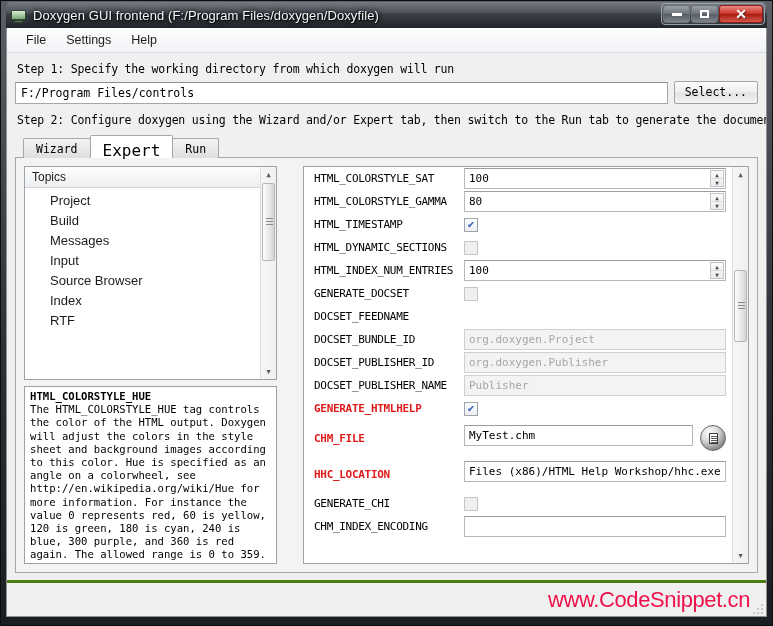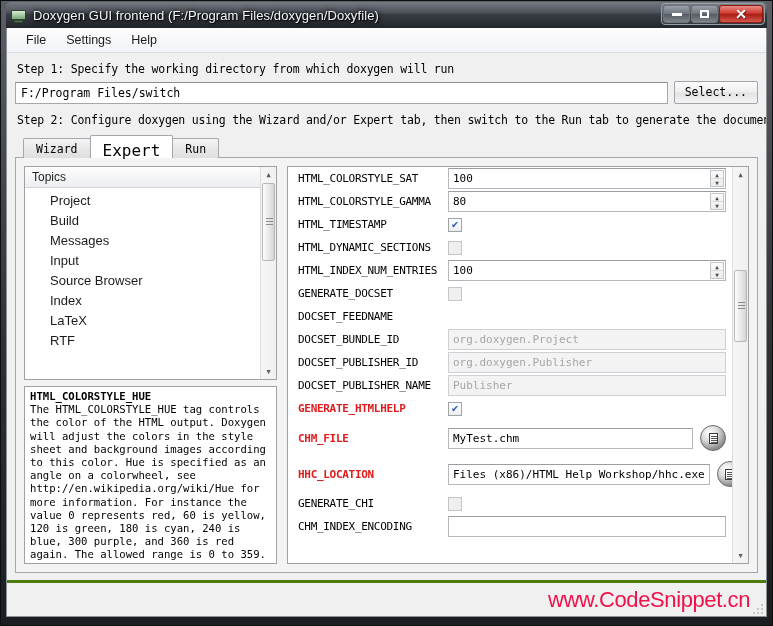--- a/index.html
+++ b/index.html
@@ -180,21 +180,21 @@
   }
 
   
   #tabpage {
     border: 1px solid #a4a8ae;
     background: #f3f3f3;
     height: 416px;
     margin-top: -1px;
     padding: 8px;
     display: flex;
-    gap: 10px;
+    gap: 26px;
     position: relative;
   }
 
   
   #leftcol { width: 253px; display: flex; flex-direction: column; gap: 6px; }
   #topics-box {
     height: 214px;
     background: #fff;
     border: 1px solid #9ea2a8;
     position: relative;
@@ -278,21 +278,21 @@
     min-height: 23px;
   }
   .slabel {
     width: 150px;
     color: #000;
     white-space: nowrap;
     flex: none;
     letter-spacing: -.3px;
   }
   .slabel.red { color: #e01b1b; font-weight: bold; }
-  .sfield { flex: 1; display: flex; align-items: center; }
+  .sfield { flex: 1; display: flex; align-items: flex-start; }
 
   .txtin {
     flex: 1;
     height: 21px;
     line-height: 19px;
     background: #fff;
     border: 1px solid #b4b8bd;
     border-top-color: #9a9ea3;
     font-family: "DejaVu Sans Mono", monospace;
     font-size: 11px;
@@ -411,21 +411,21 @@
       <div class="menu-item">File</div>
       <div class="menu-item">Settings</div>
       <div class="menu-item">Help</div>
     </div>
 
     <div id="body">
 
       <div class="step-label">Step 1: Specify the working directory from which doxygen will run</div>
 
       <div id="wd-row">
-        <div id="wd-input" placeholder="">F:/Program Files/switch</div>
+        <div id="wd-input" placeholder="">F:/Program Files/controls</div>
         <div class="btn" id="select-btn">Select...</div>
       </div>
 
       <div class="step-label">Step 2: Configure doxygen using the Wizard and/or Expert tab, then switch to the Run tab to generate the documentation</div>
 
       <div id="tabs">
         <div class="tab">Wizard</div>
         <div class="tab active">Expert</div>
         <div class="tab">Run</div>
       </div>
@@ -436,21 +436,20 @@
 
           <div id="topics-box">
             <div id="topics-header">Topics</div>
             <div id="topics-list">
                 <div class="topic"><span>Project</span></div>
                 <div class="topic"><span>Build</span></div>
                 <div class="topic"><span>Messages</span></div>
                 <div class="topic"><span>Input</span></div>
                 <div class="topic"><span>Source Browser</span></div>
                 <div class="topic"><span>Index</span></div>
-                <div class="topic"><span>LaTeX</span></div>
                 <div class="topic"><span>RTF</span></div>
               </div>
             <div class="vscroll">
               <div class="sb-arrow up">▲</div>
               <div class="sb-thumb" style="top:16px;height:78px;">
                 <div class="sb-grip">
                     <i></i>
                     <i></i>
                     <i></i>
                   </div>

